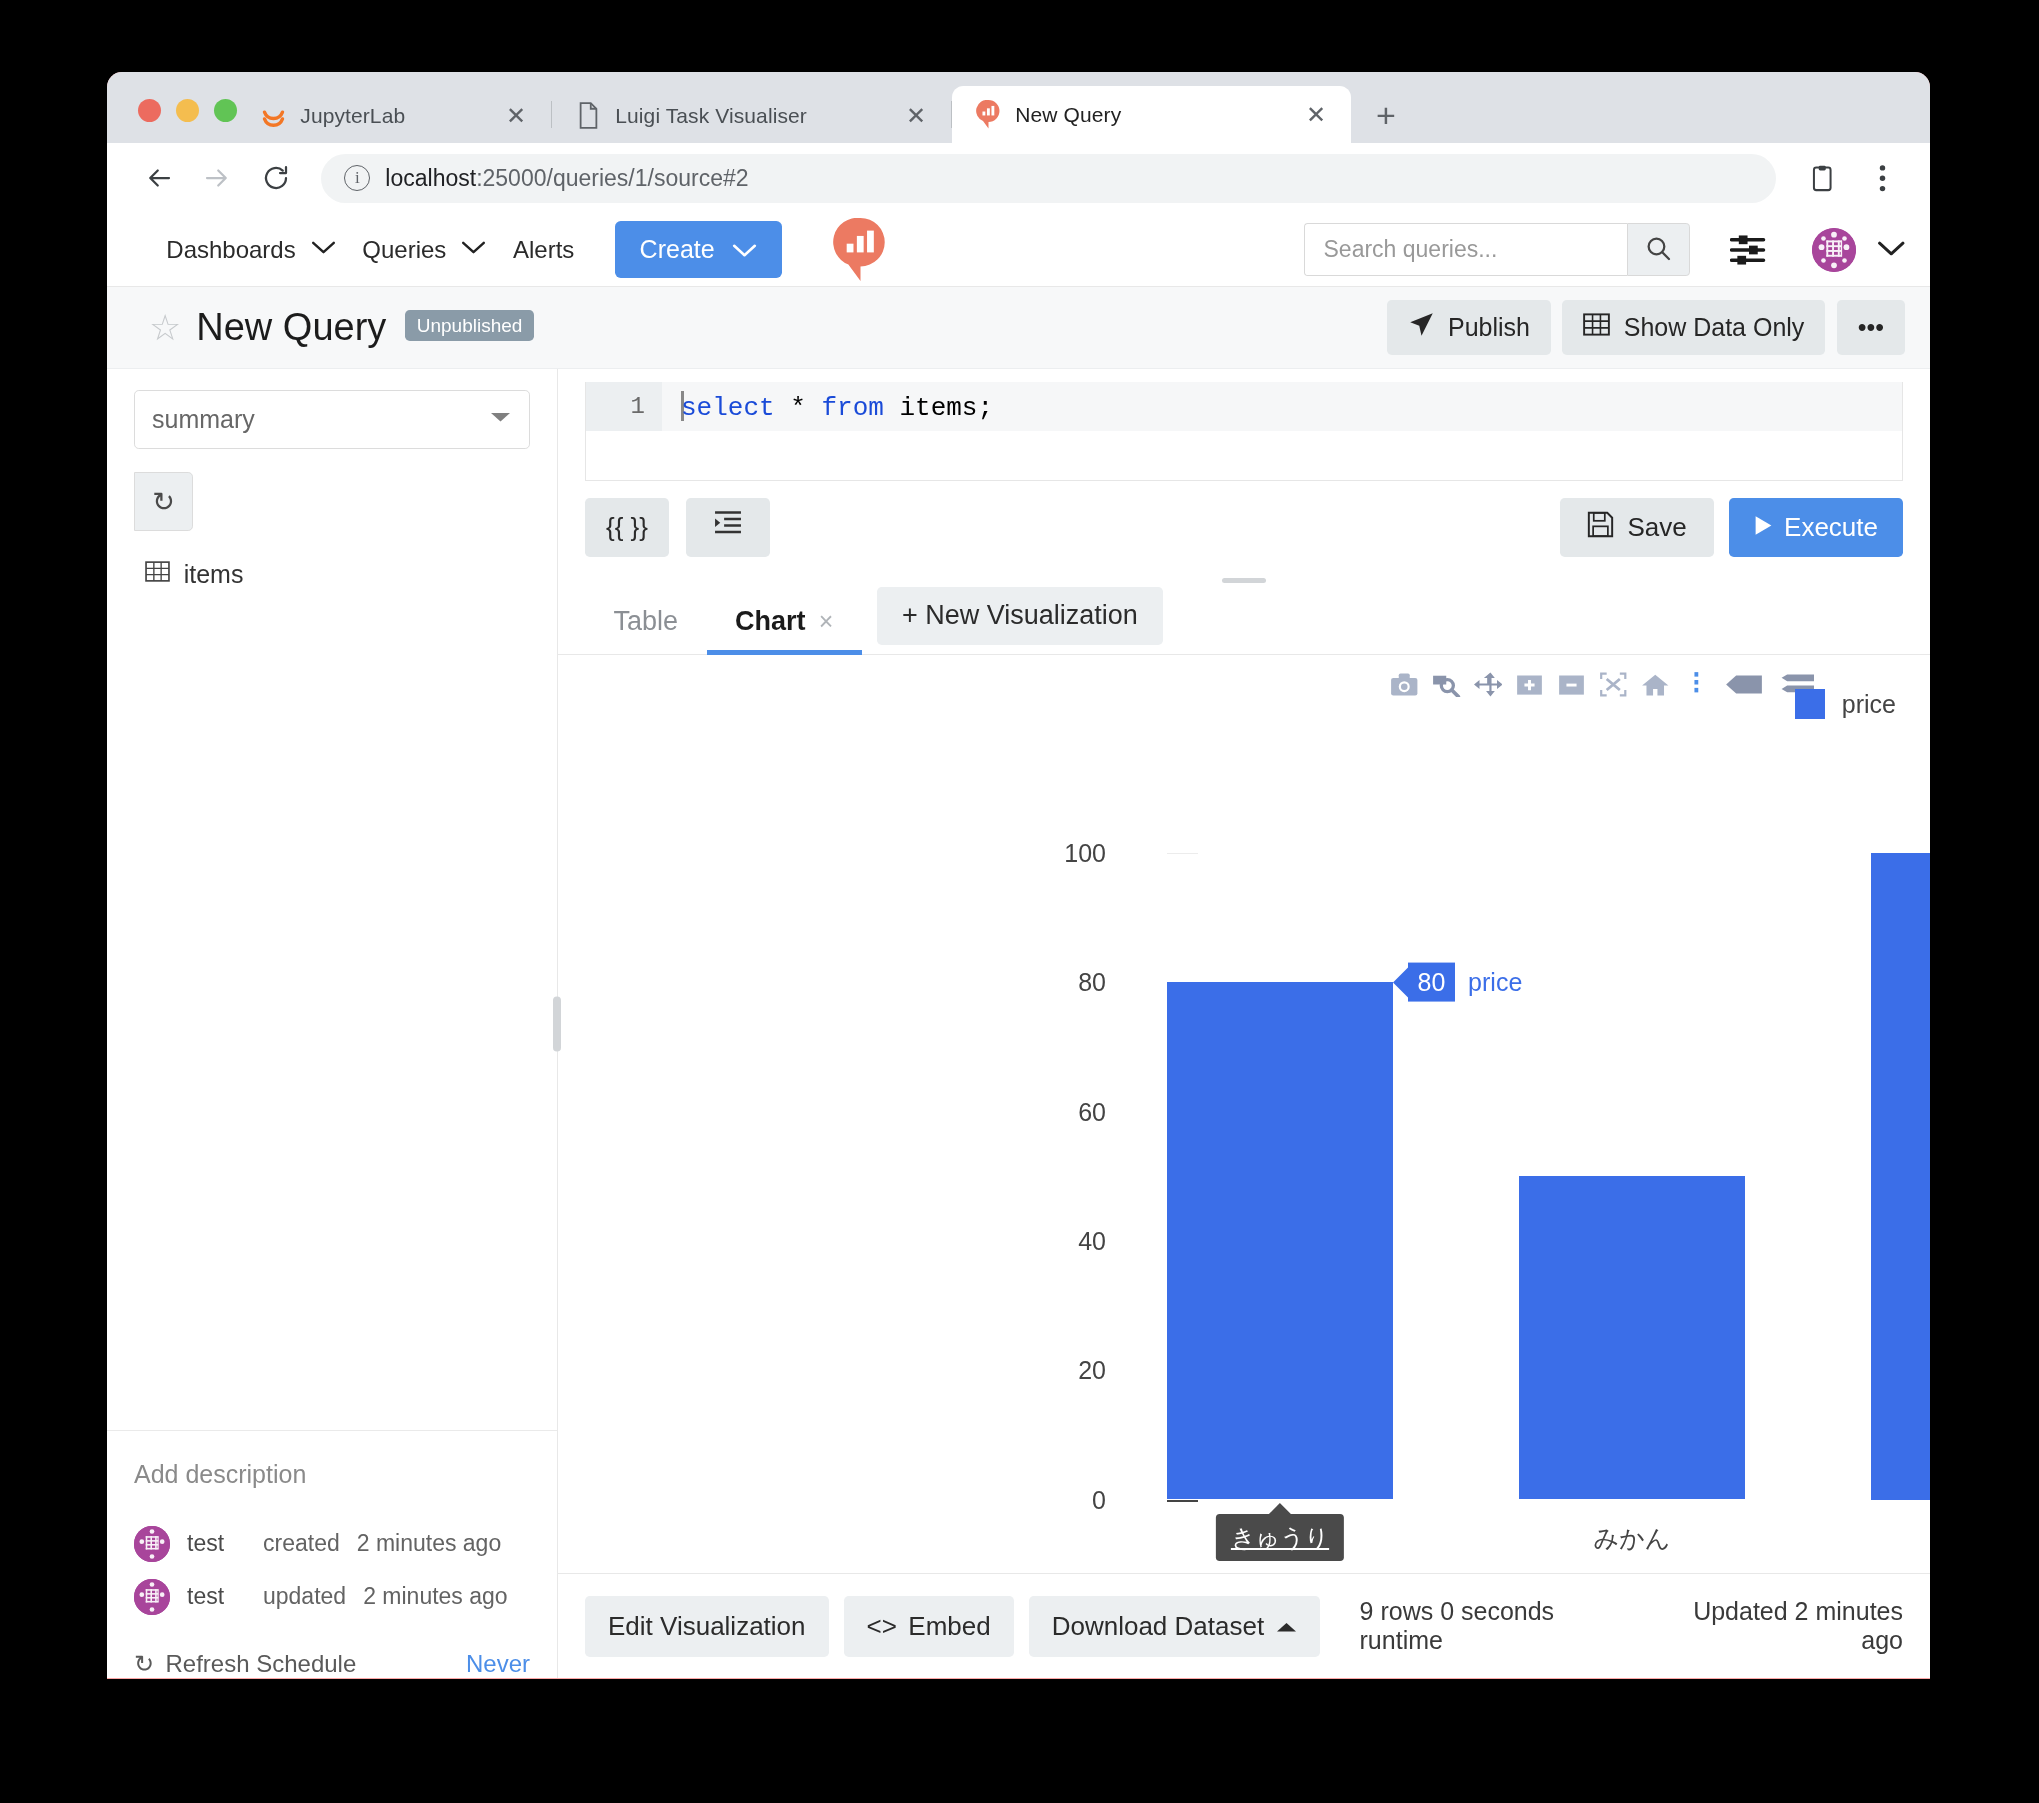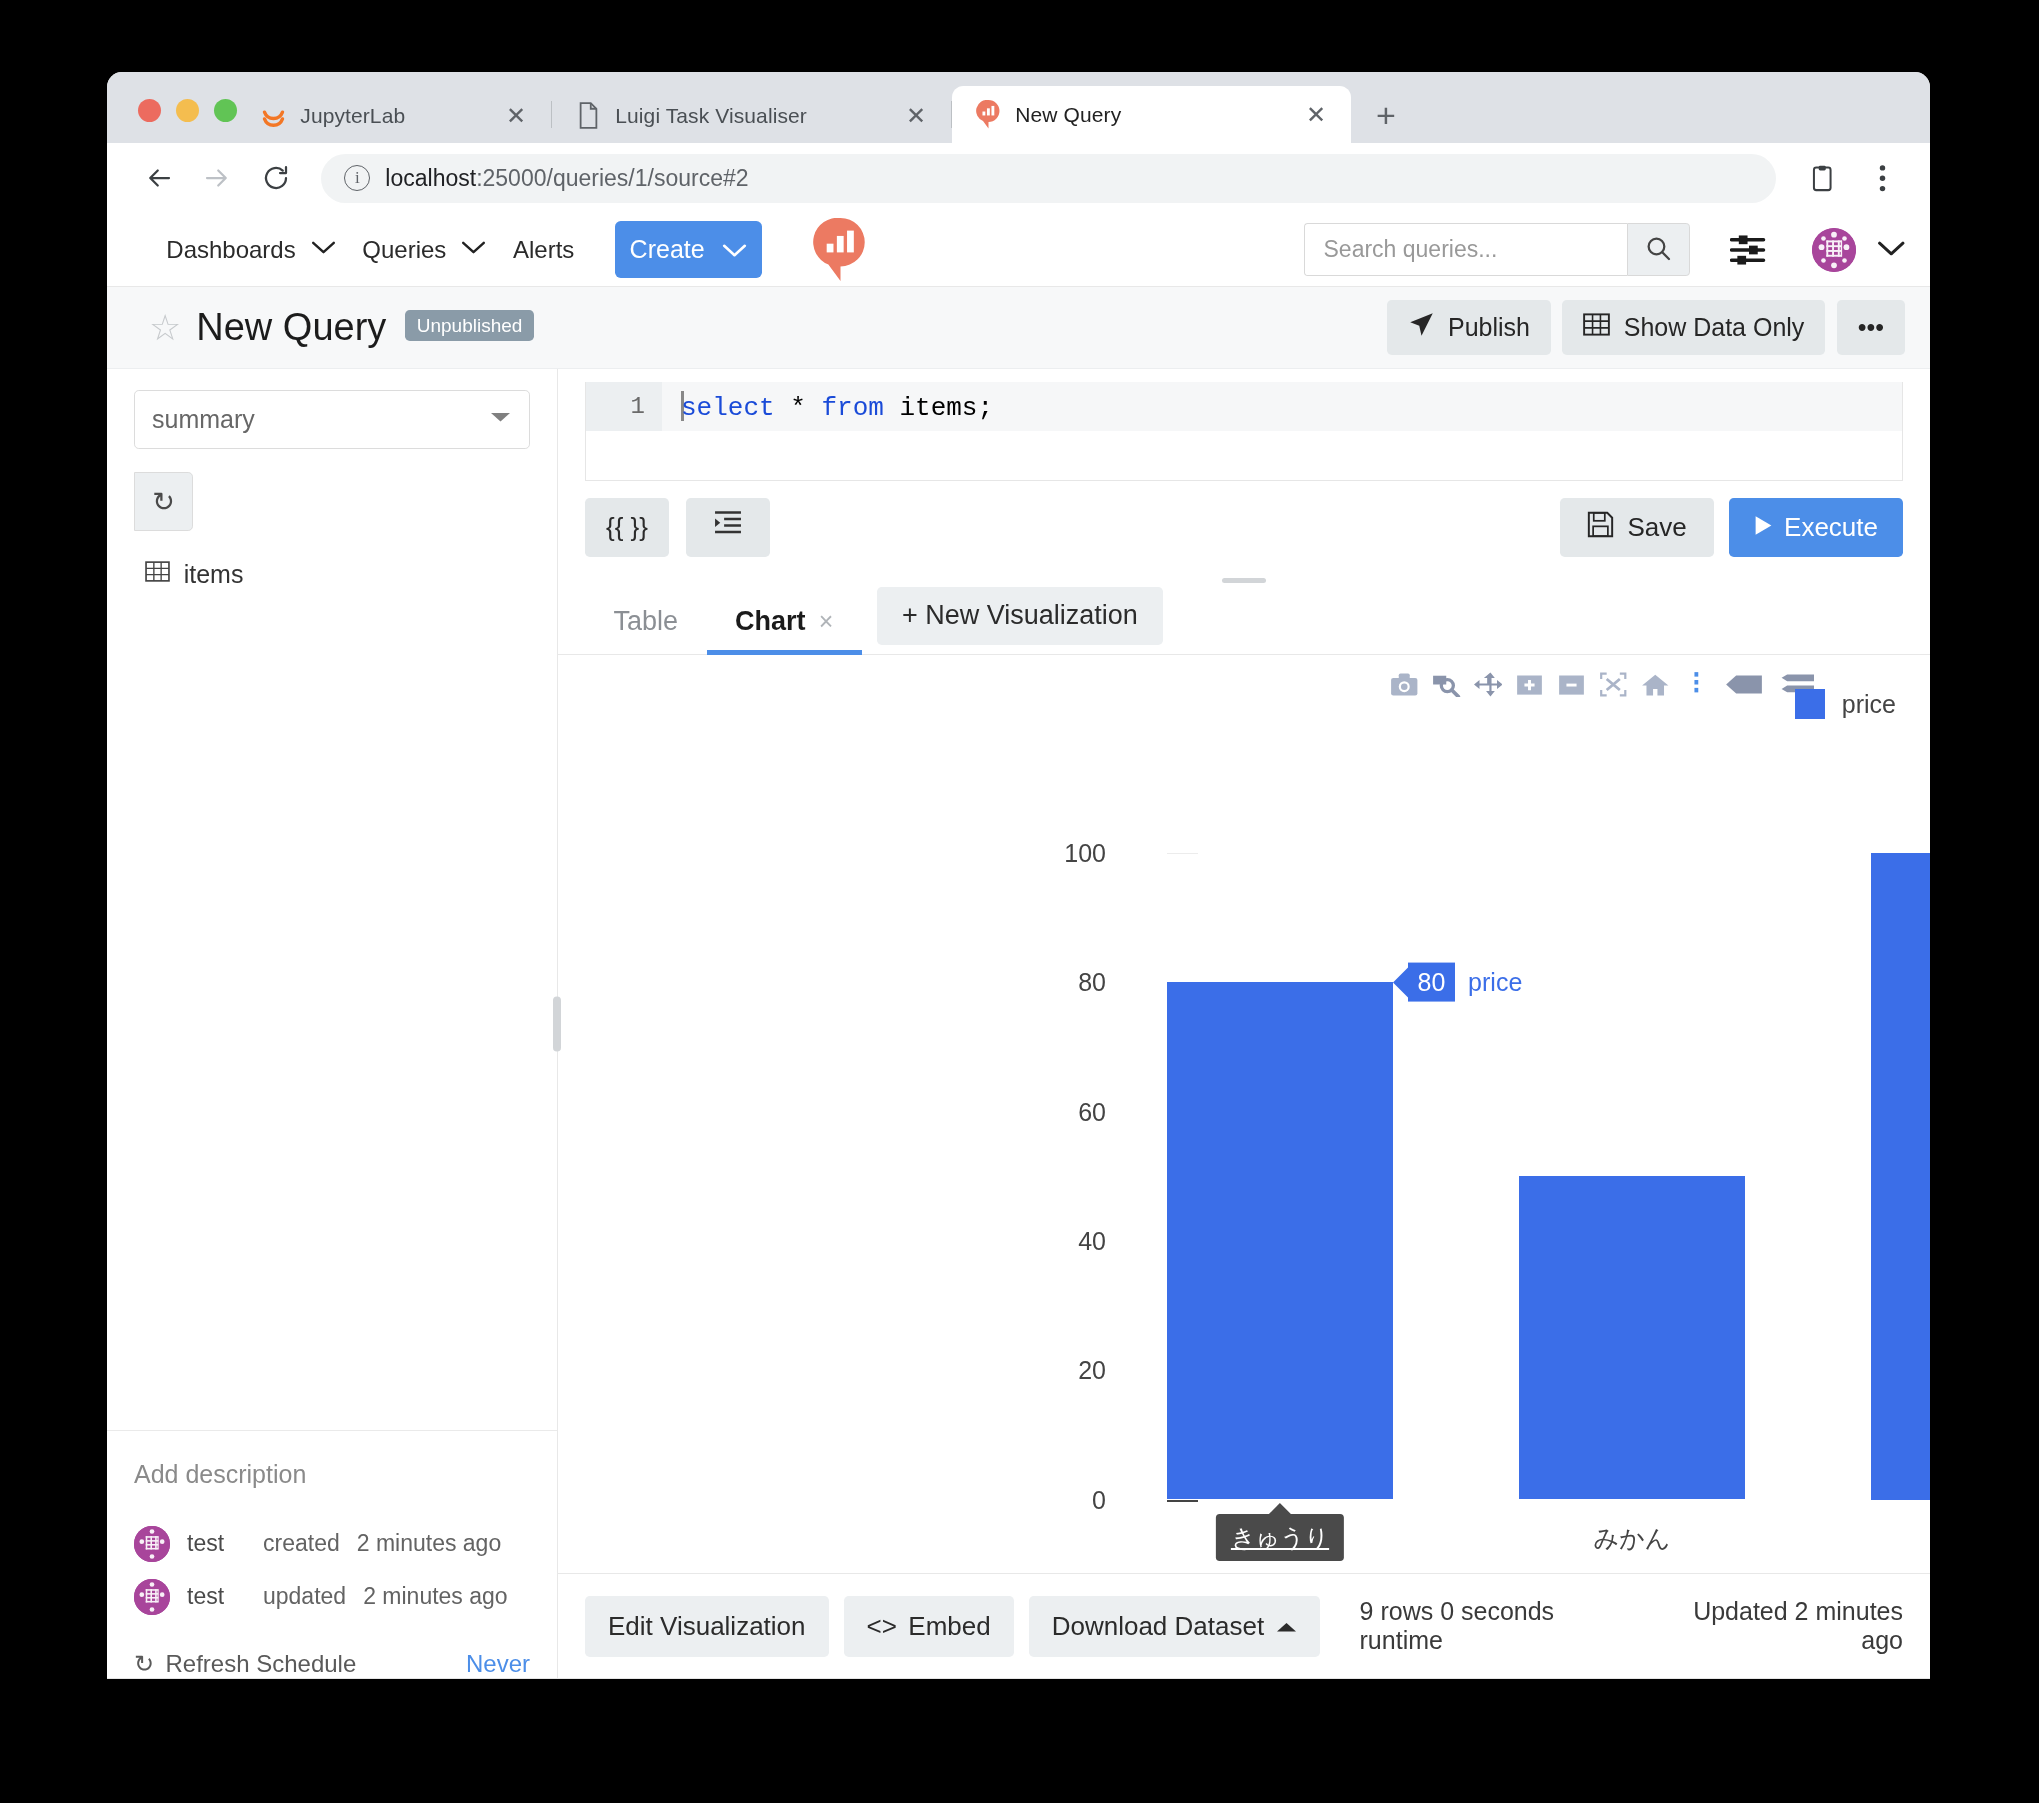--- a/index.html
+++ b/index.html
@@ -7,21 +7,21 @@
   body {
     width: 2039px; height: 1803px;
     background: #000;
     font-family: "Liberation Sans", sans-serif;
     overflow: hidden;
   }
 
   
   #browser-window{
     position:absolute; left:107px; top:72px; width:1823px; height:1607px;
-    background:#e5e5e5; border-radius:15px 15px 0 0; overflow:hidden;
+    background:#fca5a5; border-radius:15px 15px 0 0; overflow:hidden;
     box-shadow:0 3.8px 28.5px rgba(0,0,0,.5);
   }
 
   
   .tabstrip{
     height:71px; background:#dee1e6; display:flex; align-items:flex-end;
     padding-left:0; position:relative;
   }
   .traffic{ display:flex; align-items:center; gap:15px; padding:0 0 21px 31px; }
   .dot{ width:23px;height:23px;border-radius:50%; }
@@ -66,21 +66,21 @@
   
   .app{ background:#fff; height:calc(100% - 142px); position:relative; }
 
   .topnav{
     height:74px; display:flex; align-items:center; gap:0; padding:0 25px 0 46px;
     border-bottom:1px solid #e8e8e8; background:#fff;
   }
   .nav-item{ font-size:24px; color:#2b2b2b; padding:0 13.3px; display:flex;align-items:center;gap:15px;}
   .chev{ font-size:16px; color:#333; }
   .create-btn{
-    background:#4c8ee8; color:#fff; border-radius:5.7px; height:57px; padding:0 15px;
+    background:#4c8ee8; color:#fff; border-radius:5.7px; height:57px; padding:0 25px;
     display:flex; align-items:center; gap:17px; font-size:25px; margin-left:27px;
   }
   .brand-logo{ margin-left:49px; width:59px;height:59px; display:flex;align-items:center;justify-content:center;}
   .searchwrap{ margin-left:auto; display:flex; align-items:center; }
   .searchbox{
     width:323px; height:53px; border:1px solid #d9d9d9; border-right:0;
     border-radius:3.8px 0 0 3.8px; padding:0 19px; font-size:23px; color:#999;
     display:flex; align-items:center; background:#fff;
   }
   .searchbtn{

